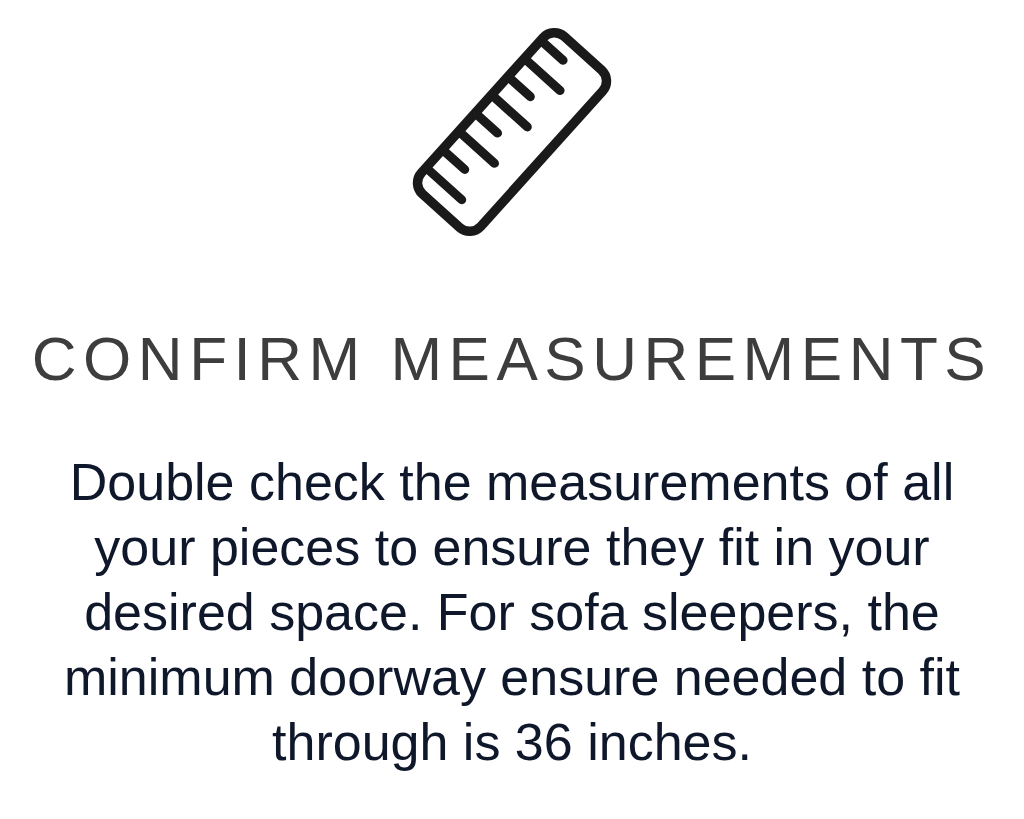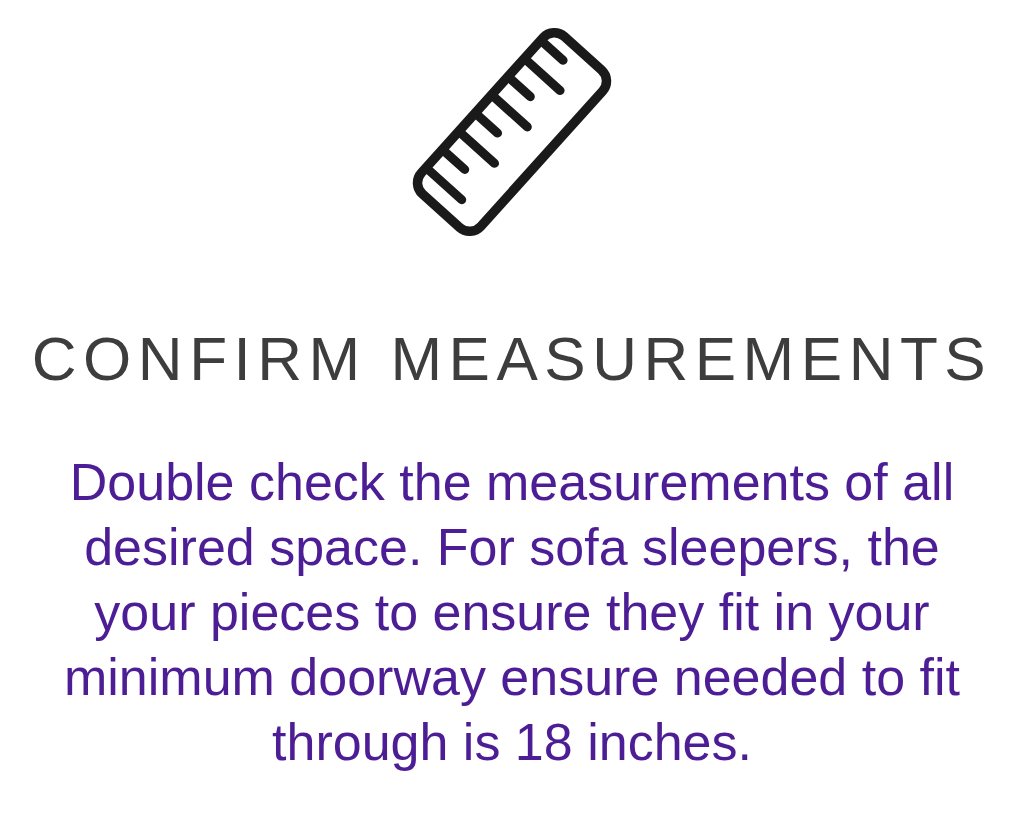--- a/index.html
+++ b/index.html
@@ -33,21 +33,21 @@
     font-weight: 400;
     letter-spacing: 0.105em;
     color: #3d3d3d;
     line-height: 1;
     white-space: nowrap;
     text-align: center;
   }
   .body-text {
     margin-top: 52px;
     text-align: center;
-    color: #4c1d95;
+    color: #0f172a;
   }
   .body-line {
     font-size: 52px;
     font-weight: 400;
     line-height: 65px;
     white-space: nowrap;
   }
 </style>
 </head>
 <body>
@@ -69,19 +69,19 @@
           <line x1="87.5" y1="-38" x2="87.5" y2="-10"></line>
         </g>
       </g>
     </svg>
   </div>
 
   <div class="heading">CONFIRM MEASUREMENTS</div>
 
   <div class="body-text">
     <div class="body-line">Double check the measurements of all</div>
+    <div class="body-line">your pieces to ensure they fit in your</div>
     <div class="body-line">desired space. For sofa sleepers, the</div>
-    <div class="body-line">your pieces to ensure they fit in your</div>
     <div class="body-line">minimum doorway ensure needed to fit</div>
-    <div class="body-line">through is 18 inches.</div>
+    <div class="body-line">through is 36 inches.</div>
   </div>
 
 </div>
 
 </body></html>

